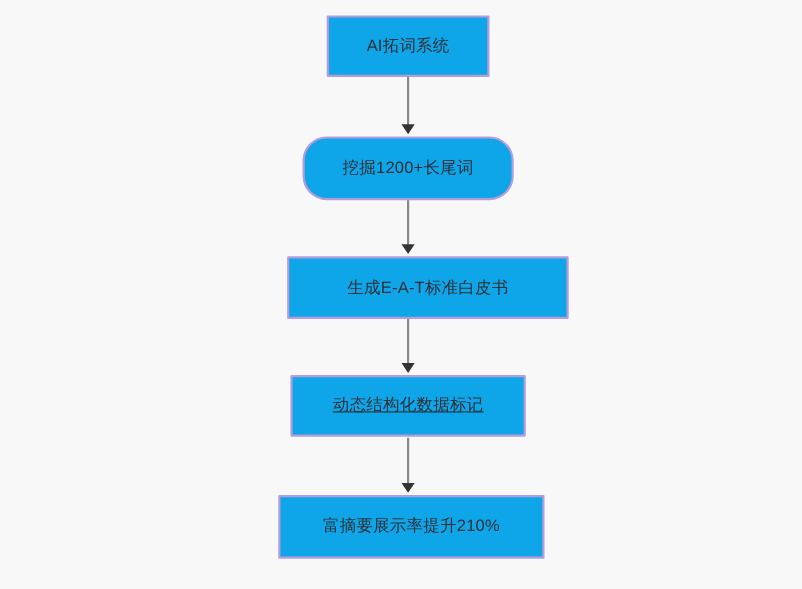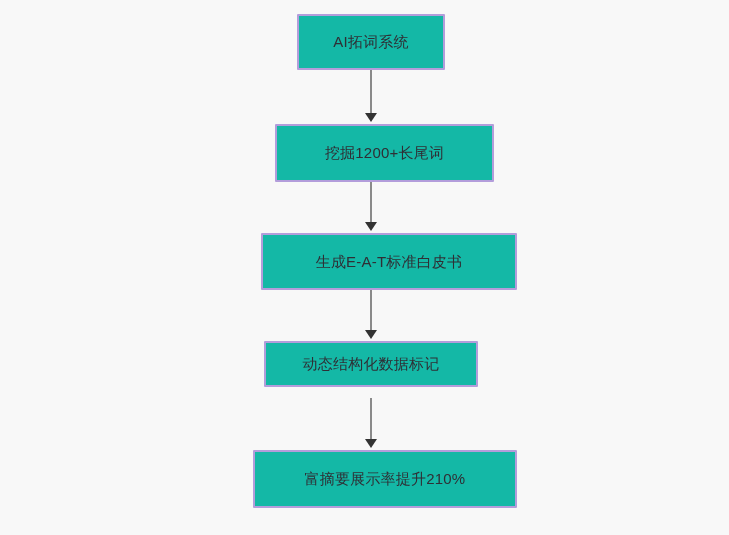--- a/index.html
+++ b/index.html
@@ -16,21 +16,21 @@
   }
   #flow-canvas {
     position: relative;
     width: 729px;
     height: 535px;
     background: #f8f8f8;
   }
   .flow-node {
     position: absolute;
     box-sizing: border-box;
-    background: #14b8a6;
+    background: #0ea5e9;
     border: 2px solid #b39ddb;
     border-radius: 1px;
     display: flex;
     align-items: center;
     justify-content: center;
     color: #2f2f35;
     font-size: 15px;
     line-height: 1.2;
     letter-spacing: 0.2px;
     white-space: nowrap;
@@ -58,38 +58,38 @@
 
 <div id="flow-canvas">
 
   <div class="flow-node" style="left:297px; top:14px; width:148px; height:56px;">
     <span class="node-label">AI拓词系统</span>
   </div>
 
   <div class="flow-edge" style="left:370px; top:70px; height:45px;"></div>
   <div class="flow-arrowhead" style="left:365px; top:113px;"></div>
 
-  <div class="flow-node" style="left:275px; top:124px; width:219px; height:58px;">
+  <div class="flow-node" style="left:275px; top:124px; width:192px; height:58px;border-radius:22px;">
     <span class="node-label">挖掘1200+长尾词</span>
   </div>
 
   <div class="flow-edge" style="left:370px; top:182px; height:42px;"></div>
   <div class="flow-arrowhead" style="left:365px; top:222px;"></div>
 
   <div class="flow-node" style="left:261px; top:233px; width:256px; height:57px;">
     <span class="node-label">生成E-A-T标准白皮书</span>
   </div>
 
   <div class="flow-edge" style="left:370px; top:290px; height:42px;"></div>
   <div class="flow-arrowhead" style="left:365px; top:330px;"></div>
 
-  <div class="flow-node" style="left:264px; top:341px; width:214px; height:46px;">
+  <div class="flow-node" style="left:264px; top:341px; width:214px; height:56px;text-decoration:underline;">
     <span class="node-label">动态结构化数据标记</span>
   </div>
 
   <div class="flow-edge" style="left:370px; top:398px; height:43px;"></div>
   <div class="flow-arrowhead" style="left:365px; top:439px;"></div>
 
-  <div class="flow-node" style="left:253px; top:450px; width:264px; height:58px;">
+  <div class="flow-node" style="left:253px; top:450px; width:242px; height:58px;">
     <span class="node-label">富摘要展示率提升210%</span>
   </div>
 
 </div>
 
 </body></html>

